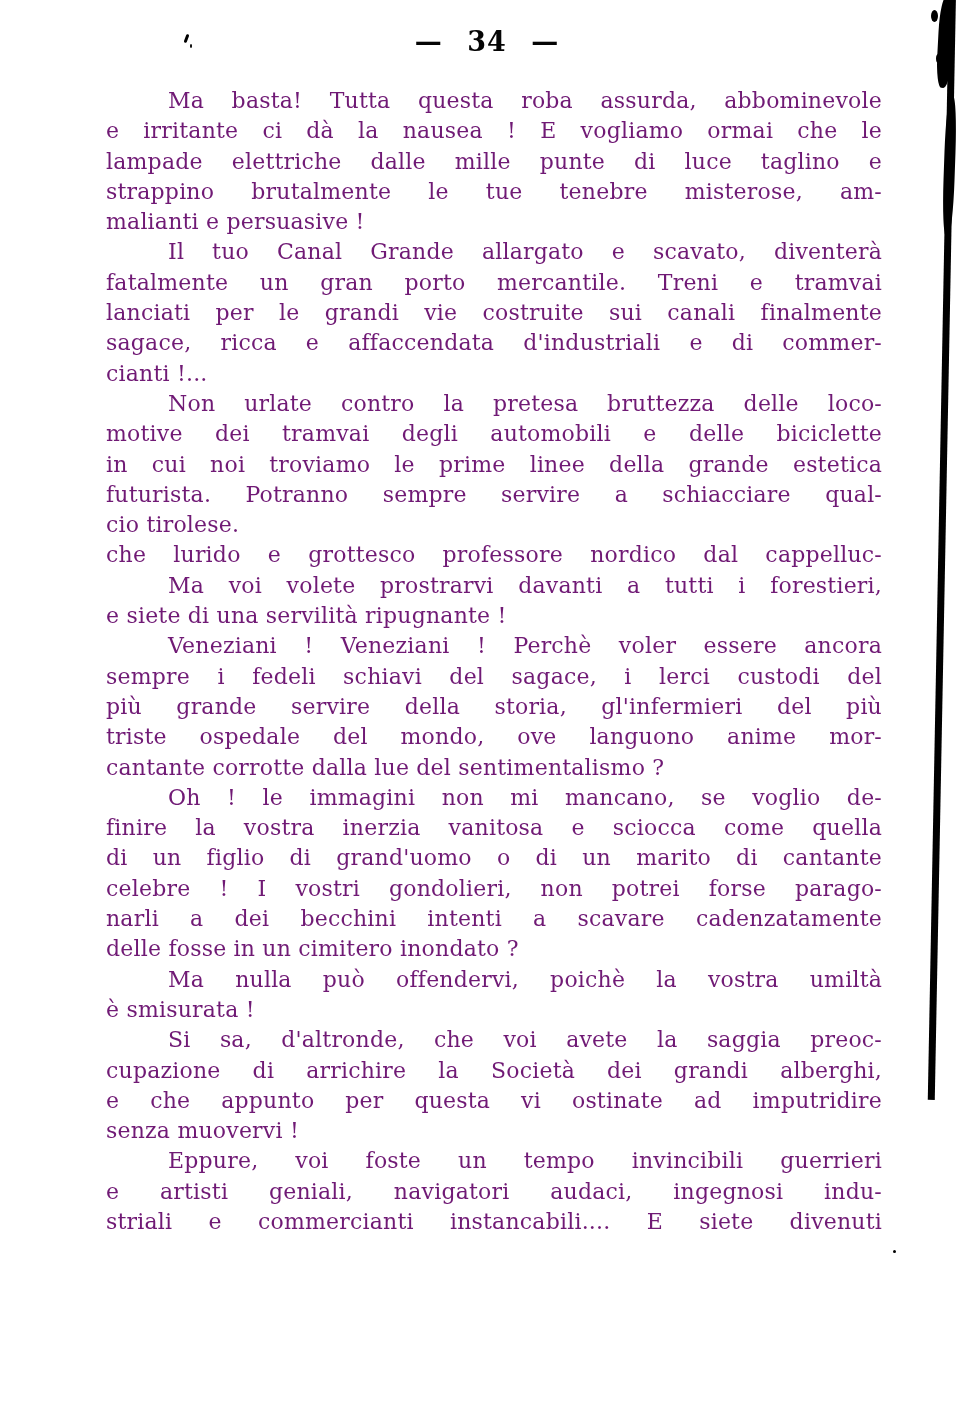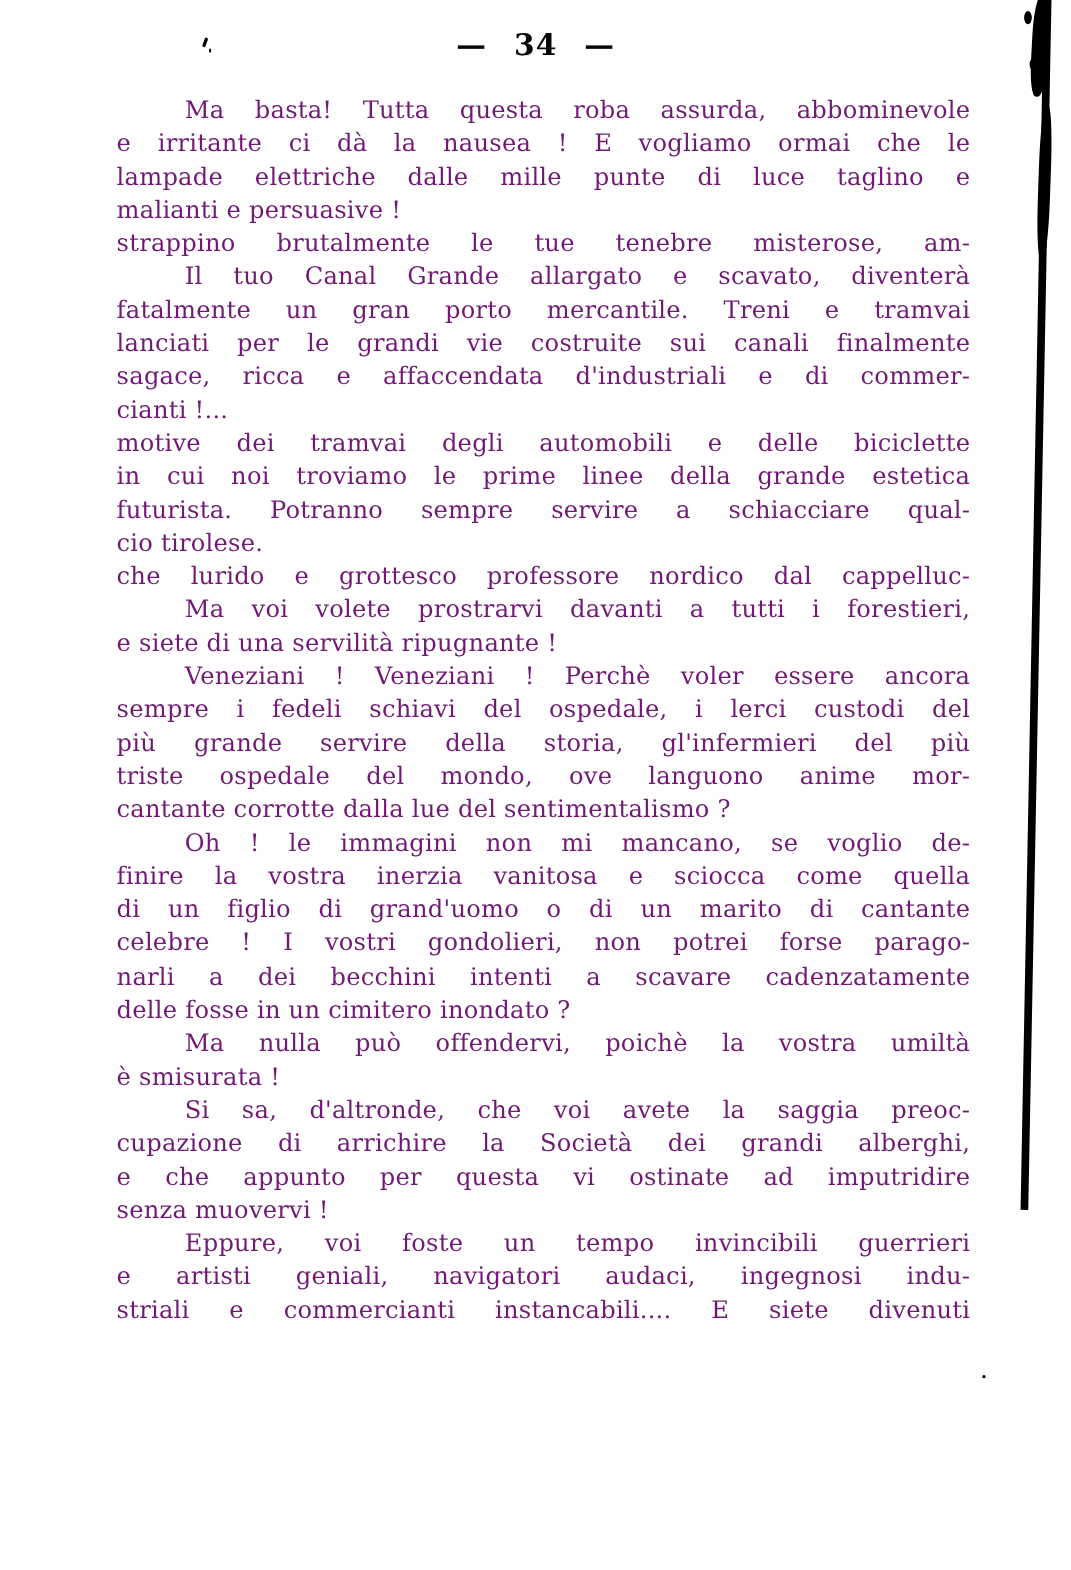--- a/index.html
+++ b/index.html
@@ -78,44 +78,45 @@
 
 <div class="page">
 
   <div class="page-number">— 34 —</div>
 
   <div class="text-block">
       <div class="paragraph">
         <div class="line indent">Ma basta! Tutta questa roba assurda, abbominevole</div>
         <div class="line">e irritante ci dà la nausea ! E vogliamo ormai che le</div>
         <div class="line">lampade elettriche dalle mille punte di luce taglino e</div>
+        <div class="line">strappino brutalmente le tue tenebre misterose, am-</div>
         <div class="line last">malianti e persuasive !</div>
-        <div class="line">strappino brutalmente le tue tenebre misterose, am-</div>
       </div>
       <div class="paragraph">
         <div class="line indent">Il tuo Canal Grande allargato e scavato, diventerà</div>
         <div class="line">fatalmente un gran porto mercantile. Treni e tramvai</div>
         <div class="line">lanciati per le grandi vie costruite sui canali finalmente</div>
         <div class="line">sagace, ricca e affaccendata d'industriali e di commer-</div>
         <div class="line last">cianti !...</div>
       </div>
       <div class="paragraph">
+        <div class="line indent">Non urlate contro la pretesa bruttezza delle loco-</div>
         <div class="line">motive dei tramvai degli automobili e delle biciclette</div>
         <div class="line">in cui noi troviamo le prime linee della grande estetica</div>
         <div class="line">futurista. Potranno sempre servire a schiacciare qual-</div>
         <div class="line last">cio tirolese.</div>
         <div class="line">che lurido e grottesco professore nordico dal cappelluc-</div>
       </div>
       <div class="paragraph">
         <div class="line indent">Ma voi volete prostrarvi davanti a tutti i forestieri,</div>
         <div class="line last">e siete di una servilità ripugnante !</div>
       </div>
       <div class="paragraph">
         <div class="line indent">Veneziani ! Veneziani ! Perchè voler essere ancora</div>
-        <div class="line">sempre i fedeli schiavi del ospedale, i lerci custodi del</div>
+        <div class="line">sempre i fedeli schiavi del sagace, i lerci custodi del</div>
         <div class="line">più grande servire della storia, gl'infermieri del più</div>
         <div class="line">triste ospedale del mondo, ove languono anime mor-</div>
         <div class="line last">cantante corrotte dalla lue del sentimentalismo ?</div>
       </div>
       <div class="paragraph">
         <div class="line indent">Oh ! le immagini non mi mancano, se voglio de-</div>
         <div class="line">finire la vostra inerzia vanitosa e sciocca come quella</div>
         <div class="line">di un figlio di grand'uomo o di un marito di cantante</div>
         <div class="line">celebre ! I vostri gondolieri, non potrei forse parago-</div>
         <div class="line">narli a dei becchini intenti a scavare cadenzatamente</div>

